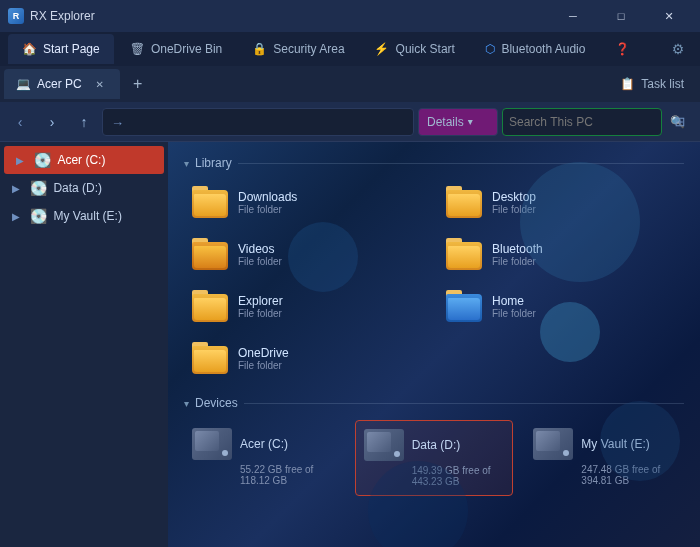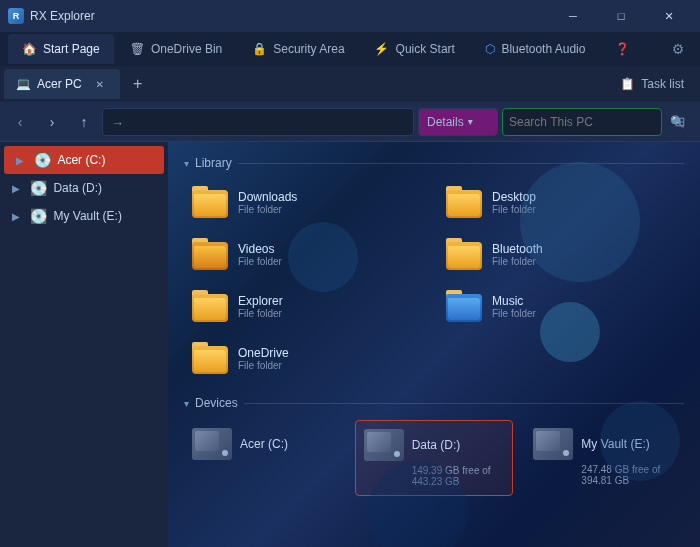--- a/index.html
+++ b/index.html
@@ -576,21 +576,21 @@
         </div>
       </div>
 
       <div class="file-item">
         <div class="folder-icon">
           <div class="folder-tab"></div>
           <div class="folder-body" style="background:linear-gradient(180deg,#3a8adc,#1a5aac);"></div>
           <div class="folder-inner" style="background:linear-gradient(180deg,#5aaaf0,#2a70cc);"></div>
         </div>
         <div class="file-info">
-          <div class="file-name">Music</div>
+          <div class="file-name">Home</div>
           <div class="file-type">File folder</div>
         </div>
       </div>
 
       <div class="file-item">
         <div class="folder-icon">
           <div class="folder-tab"></div>
             <div class="folder-body"></div>
             <div class="folder-inner"></div>
         </div>
@@ -607,20 +607,21 @@
       <div class="section-line"></div>
     </div>
 
     <div class="device-grid">
 
       <div class="device-item">
         <div class="device-row">
           <div class="drive-img"></div>
           <span class="device-label">Acer (C:)</span>
         </div>
+        <div class="device-space">55.22 GB free of 118.12 GB</div>
       </div>
 
       <div class="device-item selected">
         <div class="device-row">
           <div class="drive-img"></div>
           <span class="device-label">Data (D:)</span>
         </div>
         <div class="device-space">149.39 GB free of 443.23 GB</div>
       </div>
 

